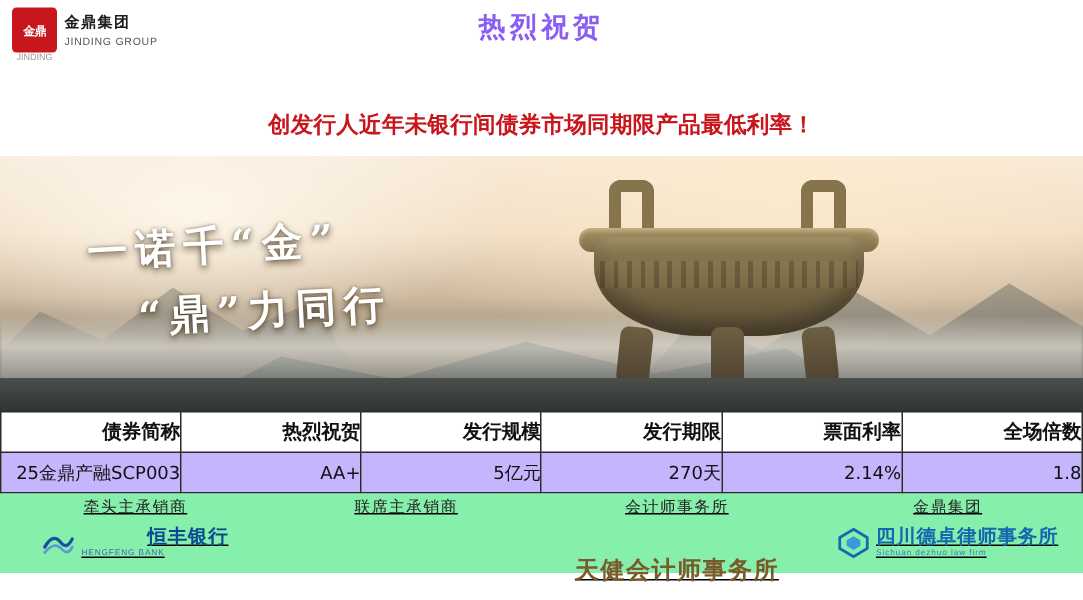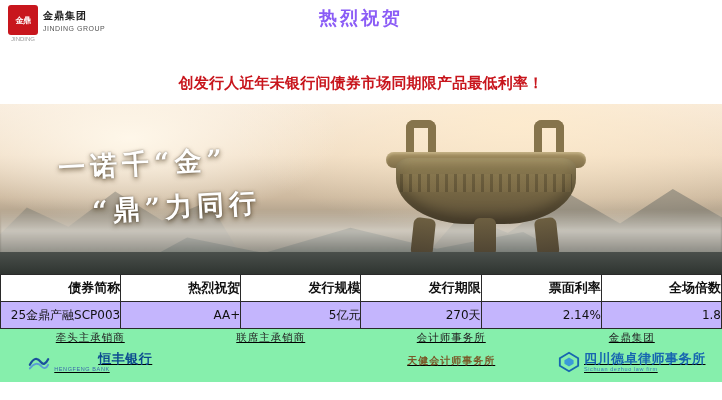--- a/index.html
+++ b/index.html
@@ -290,22 +290,22 @@
   }
   .fbrand-txt-en {
     font-size: 5.5px;
     color: #3a68ab;
     letter-spacing: 0.6px;
     line-height: 7px;
     font-family: "Liberation Sans", sans-serif;
   }
   .hf .fbrand-txt-cn { color: #0b4a8f; margin-left: 44px; }
   .acct-logo {
-    margin-top: 9px;
-    font-size: 10px;
+    margin-top: 25px;
+    font-size: 16px;
     font-weight: bold;
     color: #7a5a2a;
     font-family: "DejaVu Serif", "Liberation Serif", serif;
     letter-spacing: 1px;
   }
   .law-txt-cn { color: #1766b0; }
   .law-txt-en { color: #3a7cc0; }
 </style>
 </head>
 <body>

